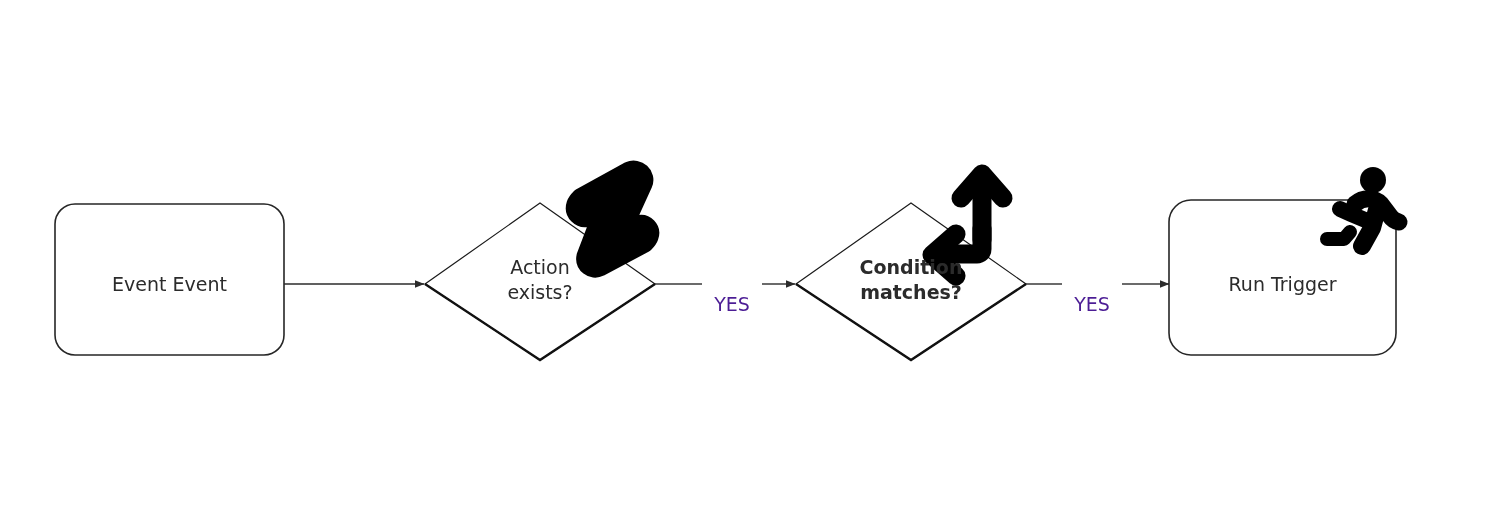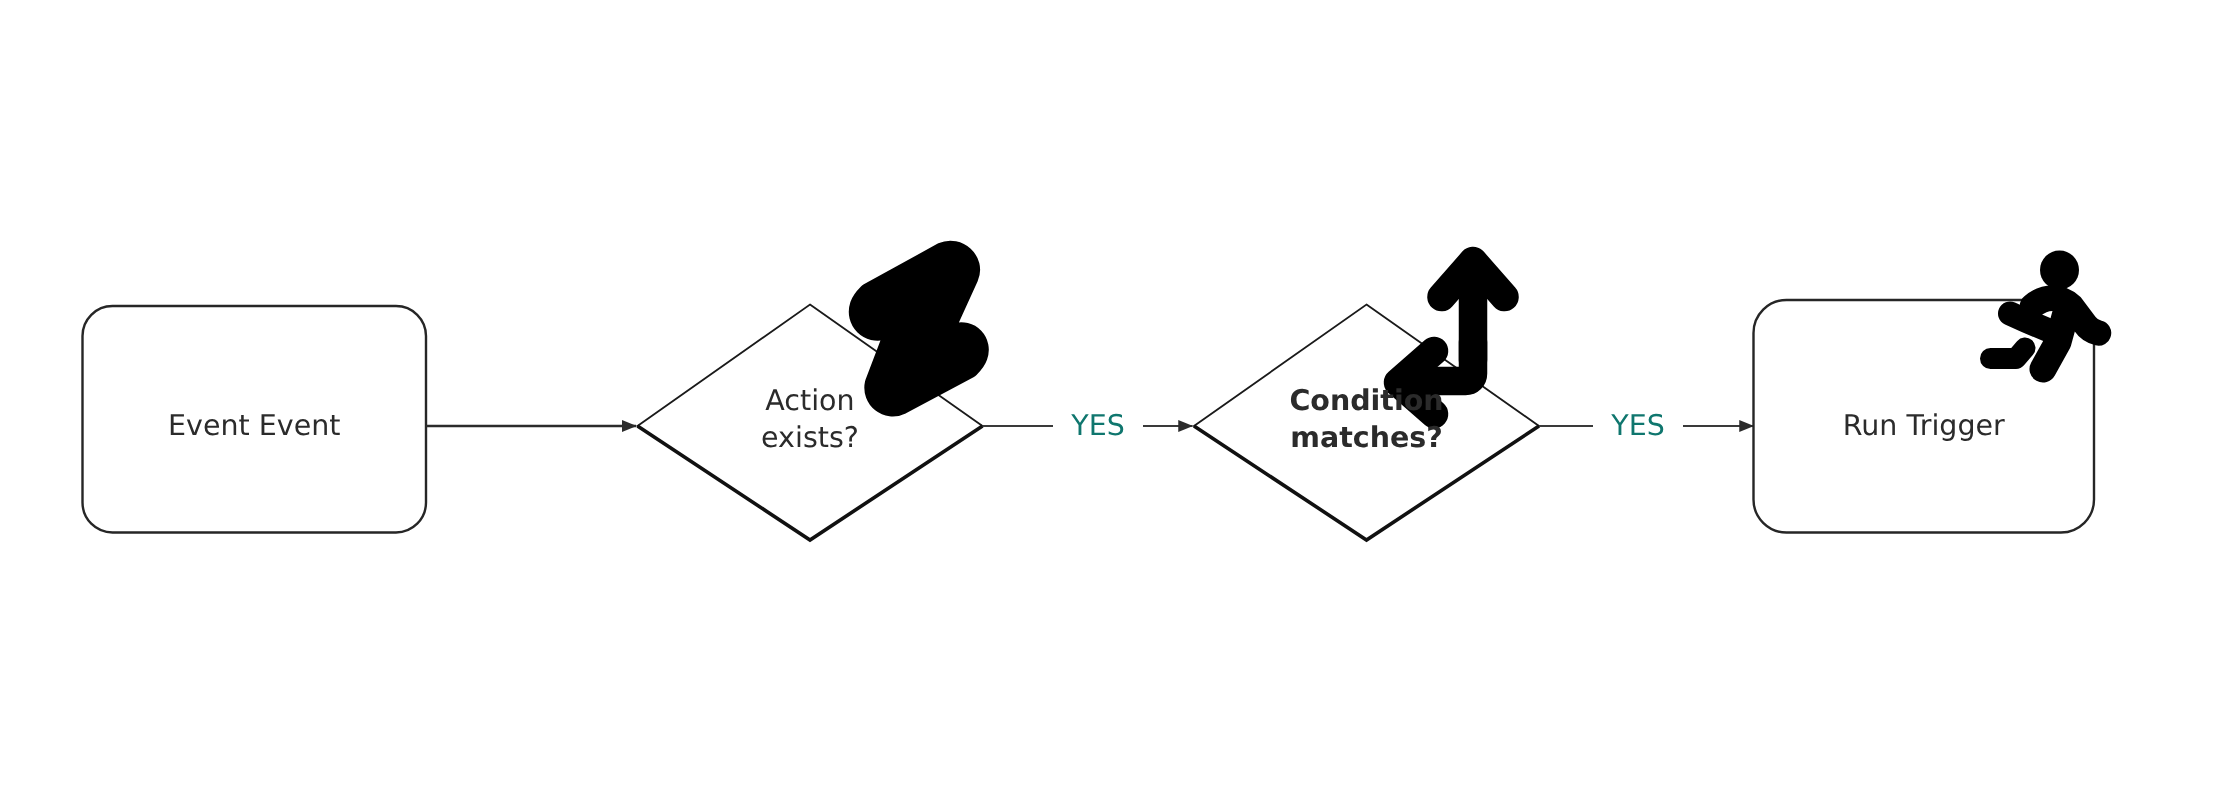--- a/index.html
+++ b/index.html
@@ -30,24 +30,25 @@
     color: #2b2b2b;
     font-size: 19px;
     line-height: 25px;
     font-family: "DejaVu Sans", "Liberation Sans", sans-serif;
     white-space: pre-line;
     pointer-events: none;
   }
   .edge-label {
     position: absolute;
     text-align: center;
-    color: #0f766e;
+    color: #4c1d95;
     font-size: 19px;
     line-height: 24px;
     font-family: "DejaVu Sans", "Liberation Sans", sans-serif;
+    margin-top: 20px;
   }
 </style>
 </head>
 <body>
 
 <div id="canvas">
 
   <svg class="flow-svg" viewBox="0 0 1485 523">
     <defs>
       <marker id="arrowhead" markerWidth="10" markerHeight="8" refX="9.5" refY="4" orient="auto" markerUnits="userSpaceOnUse">

